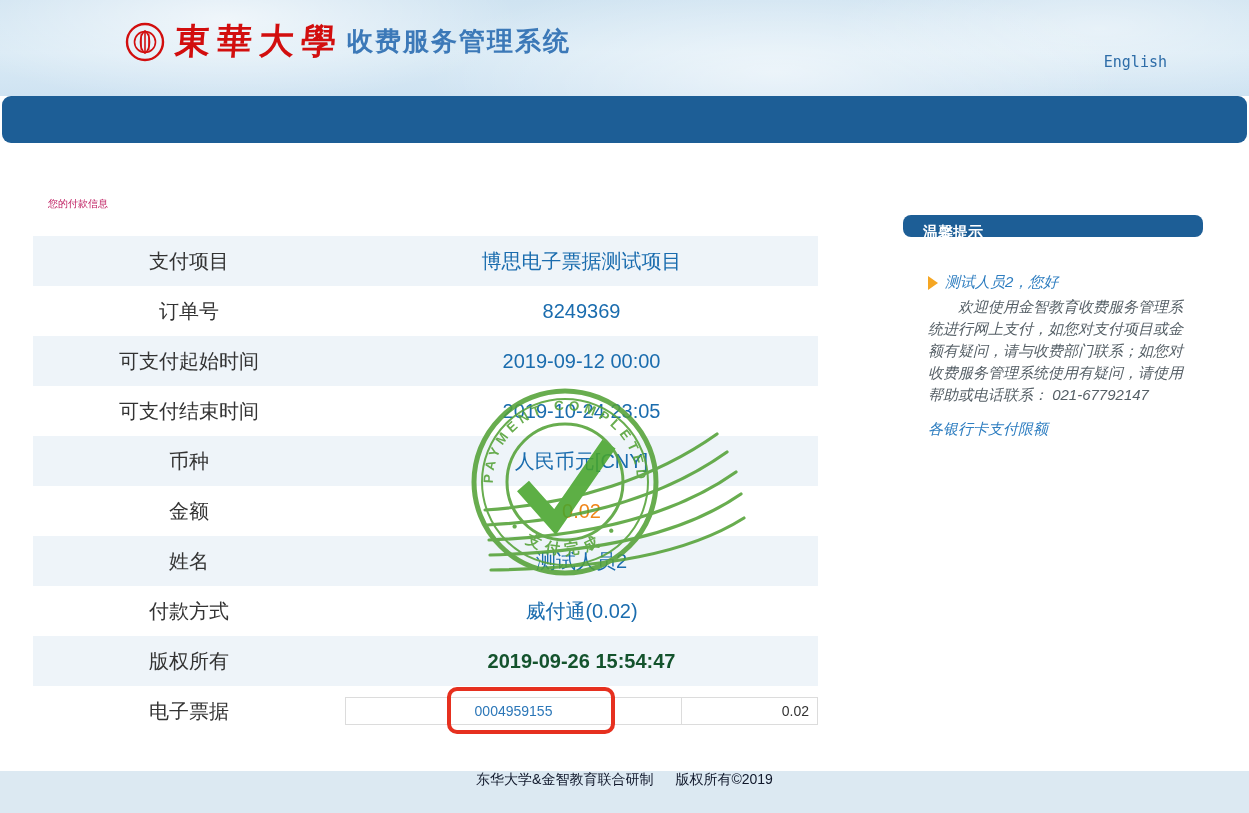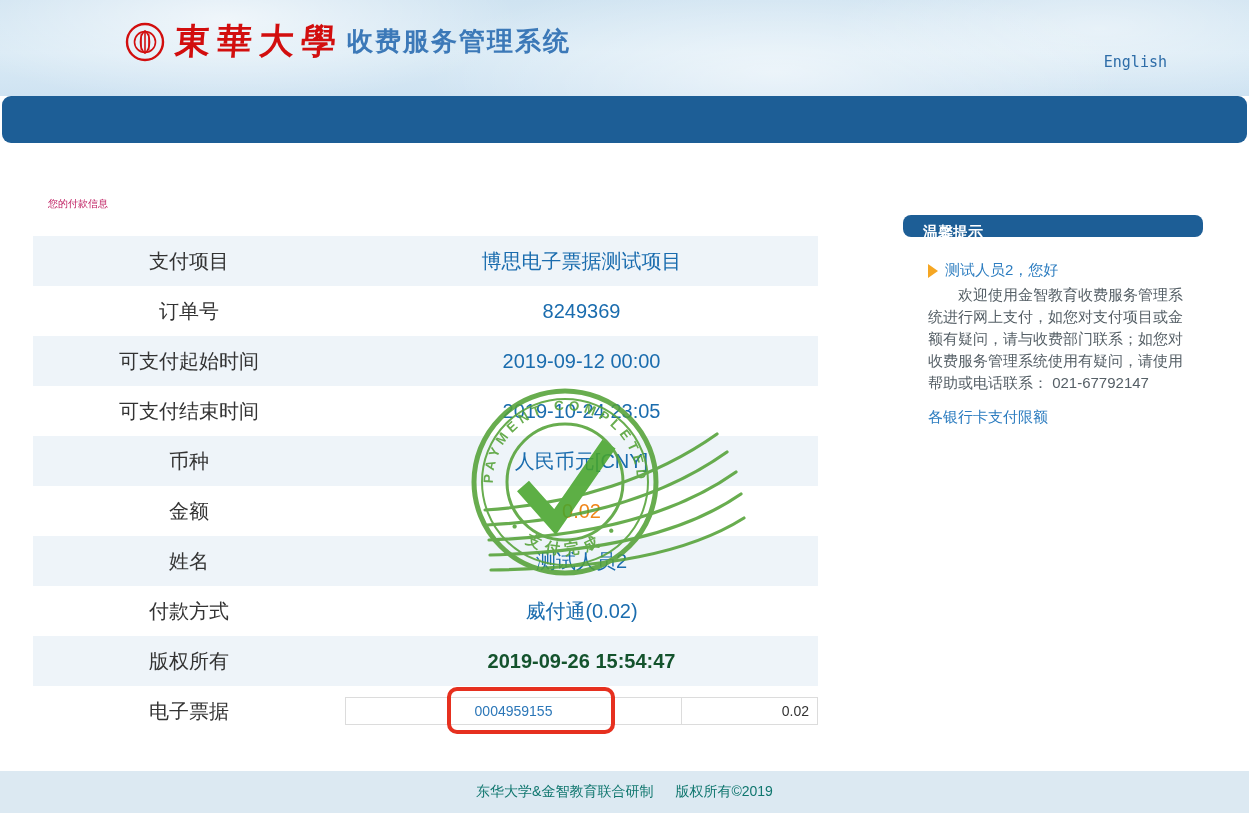--- a/index.html
+++ b/index.html
@@ -66,34 +66,34 @@
   
   .stamp{position:absolute;left:455px;top:382px;width:300px;height:215px;opacity:.88;pointer-events:none;}
 
   
   .sidebar{position:absolute;left:903px;top:215px;width:300px;}
   .tip-header{
     height:22px;background:#1d5e96;border-radius:8px;
     color:#ffffff;font-size:15px;font-weight:bold;line-height:34px;padding-left:20px;
     box-sizing:border-box;
   }
-  .tip-body{padding:24px 12px 0 25px;}
+  .tip-body{padding:36px 12px 0 25px;font-style:italic;}
   .greeting-row{display:flex;align-items:center;margin-bottom:4px;}
   .arrow-icon{
     width:0;height:0;border-top:7px solid transparent;border-bottom:7px solid transparent;
     border-left:10px solid #f5a623;margin-right:7px;
   }
   .greeting{font-size:15px;color:#2d7dc0;}
   .tip-message{font-size:15px;line-height:22px;color:#555f66;text-indent:2em;margin:2px 0 0 0;}
   .bank-limit-link{display:inline-block;margin-top:8px;font-size:15px;color:#2d7dc0;cursor:pointer;text-decoration:none;line-height:30px;}
 
   
   .footer{
     position:absolute;left:0;bottom:0;width:1249px;height:42px;background:#dce9f2;
-    display:flex;justify-content:center;align-items:center;font-size:14px;color:#0f766e;margin-top:16px;
+    display:flex;justify-content:center;font-size:14px;color:#0f172a;margin-top:16px;
   }
   .footer .credit{margin-right:22px;}
 </style>
 </head>
 <body>
 
 <div class="page">
 
   <div class="header">
     <div class="brand">

